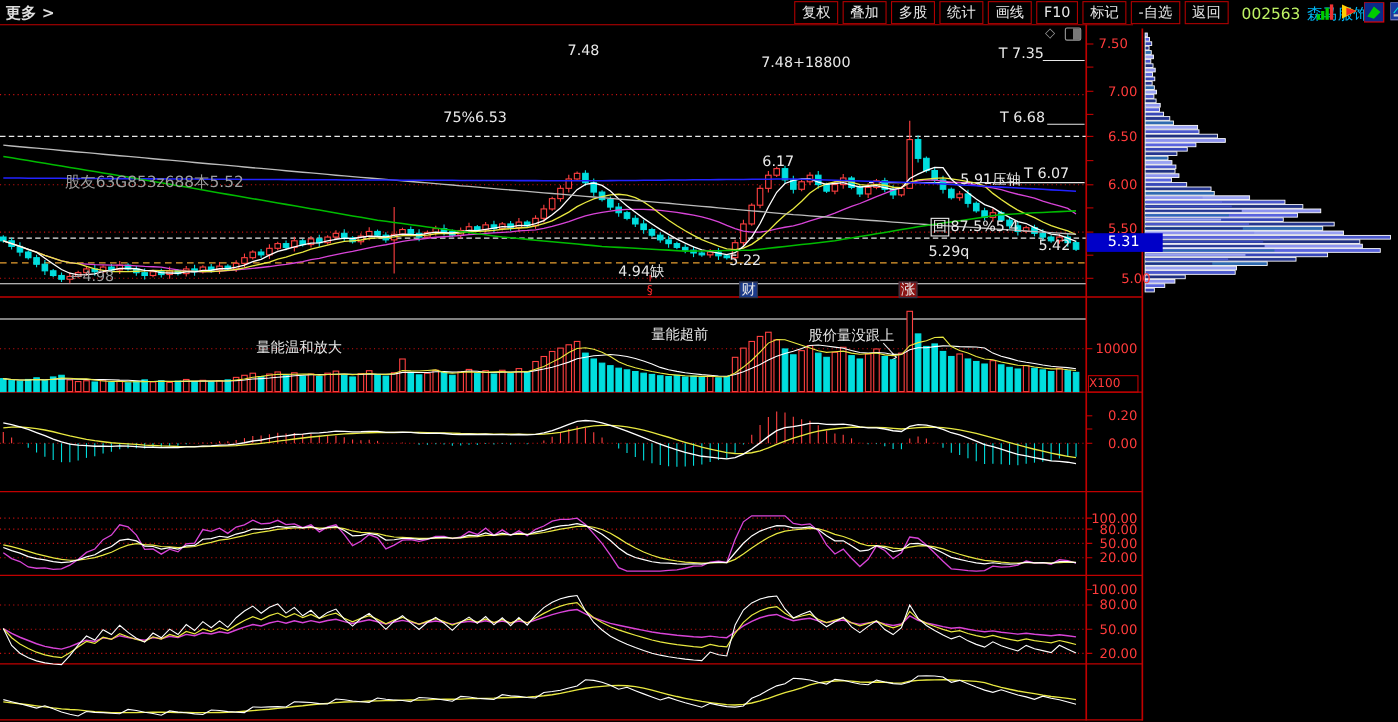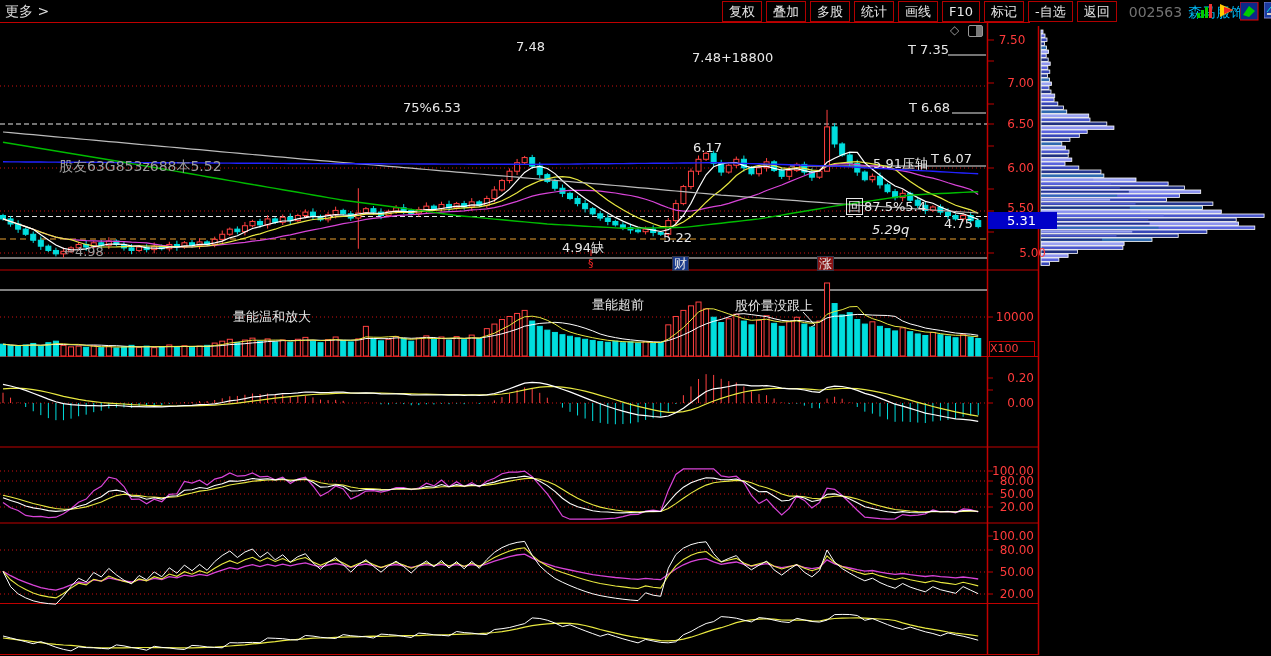--- a/index.html
+++ b/index.html
@@ -1,24 +1,24 @@
 <!DOCTYPE html>
 <html><head>
 <meta charset="utf-8">
 <style>
   html,body{margin:0;padding:0;background:#000;width:1271px;height:656px;overflow:hidden;
     font-family:"DejaVu Sans","Liberation Sans",sans-serif;}
   #root{position:relative;width:1271px;height:656px;background:#000;}
   #chart-svg{position:absolute;left:0;top:0;}
-  .toolbar-more{position:absolute;left:5px;top:3px;color:#ddd;font-size:14px;}
+  .toolbar-more{position:absolute;left:5px;top:3px;color:#ddd;font-size:14px;font-weight:bold;}
   .toolbar-right{position:absolute;left:722px;top:1px;display:flex;gap:4px;align-items:flex-end;}
   .tb-btn{border:1px solid #b00000;color:#e8e8e8;font-size:13px;padding:1px 6px;height:17px;
     line-height:17px;background:#000;white-space:nowrap;}
   .stock-id{margin-left:8px;font-size:14px;white-space:nowrap;}
-  .stock-code{color:#737373;}
+  .stock-code{color:#bef264;}
   .stock-name{color:#00b4f0;margin-left:6px;}
   .tb-icons{position:absolute;left:1196px;top:2px;display:flex;gap:5px;}
   .ann{position:absolute;color:#e8e8e8;font-size:13px;white-space:nowrap;line-height:13px;}
   .ann .boxed{border:1px solid #e8e8e8;padding:0 1px;margin-right:1px;}
   .ax{position:absolute;color:#ff3b3b;font-size:12px;line-height:12px;white-space:nowrap;text-align:right;width:44px;}
   .price-badge{position:absolute;left:988px;width:50px;height:17px;background:#0000c8;color:#fff;
     font-size:13px;line-height:17px;padding-left:19px;z-index:5;}
   .x100-box{position:absolute;left:989px;top:341px;width:44px;height:14px;border:1px solid #c00000;
     color:#ff3b3b;font-size:11px;line-height:14px;text-align:left;}
   .win-ic{position:absolute;color:#999;font-size:12px;line-height:12px;}
@@ -758,22 +758,22 @@
       <div class="ann" style="left: 516px; top: 40px;">7.48</div>
       <div class="ann" style="left: 692px; top: 51px;">7.48+18800</div>
       <div class="ann" style="left: 908px; top: 43px;">T 7.35</div>
       <div class="ann" style="left: 403px; top: 101px;">75%6.53</div>
       <div class="ann" style="left: 909px; top: 101px;">T 6.68</div>
       <div class="ann" style="left: 693px; top: 141px;">6.17</div>
       <div class="ann" style="left: 59px; top: 160px; color: rgb(158, 158, 158); font-size: 14px;">股友63G853z688本5.52</div>
       <div class="ann" style="left: 873px; top: 157px;">5.91压轴</div>
       <div class="ann" style="left: 931px; top: 152px;">T 6.07</div>
       <div class="ann" style="left: 806px; top: 200px; padding-left: 40px;"><span class="boxed">回</span>87.5%5.4</div>
-      <div class="ann" style="left: 872px; top: 223px; font-style: italic;">5.29q</div>
-      <div class="ann" style="left: 944px; top: 217px;">4.75</div>
+      <div class="ann" style="left: 844px; top: 223px;">5.29q</div>
+      <div class="ann" style="left: 944px; top: 217px;">5.42</div>
       <div class="ann" style="left: 663px; top: 231px;">5.22</div>
       <div class="ann" style="left: 562px; top: 241px;">4.94缺</div>
       <div class="ann" style="left: 64px; top: 245px; color: rgb(158, 158, 158);">←4.98</div>
       <div class="ann" style="left: 588px; top: 257px; color: rgb(255, 42, 42); font-size: 11px;">§</div>
       <div class="ann" style="left: 672px; top: 256px; background: rgb(26, 58, 138); padding: 0px 1px; border: 1px solid rgb(51, 51, 68);">财</div>
       <div class="ann" style="left: 817px; top: 256px; background: rgb(138, 20, 20); padding: 0px 1px; border: 1px solid rgb(51, 51, 68);">涨</div>
       <div class="ann" style="left: 233px; top: 310px;">量能温和放大</div>
       <div class="ann" style="left: 592px; top: 298px;">量能超前</div>
       <div class="ann" style="left: 735px; top: 299px;">股价量没跟上</div>
     </div>

